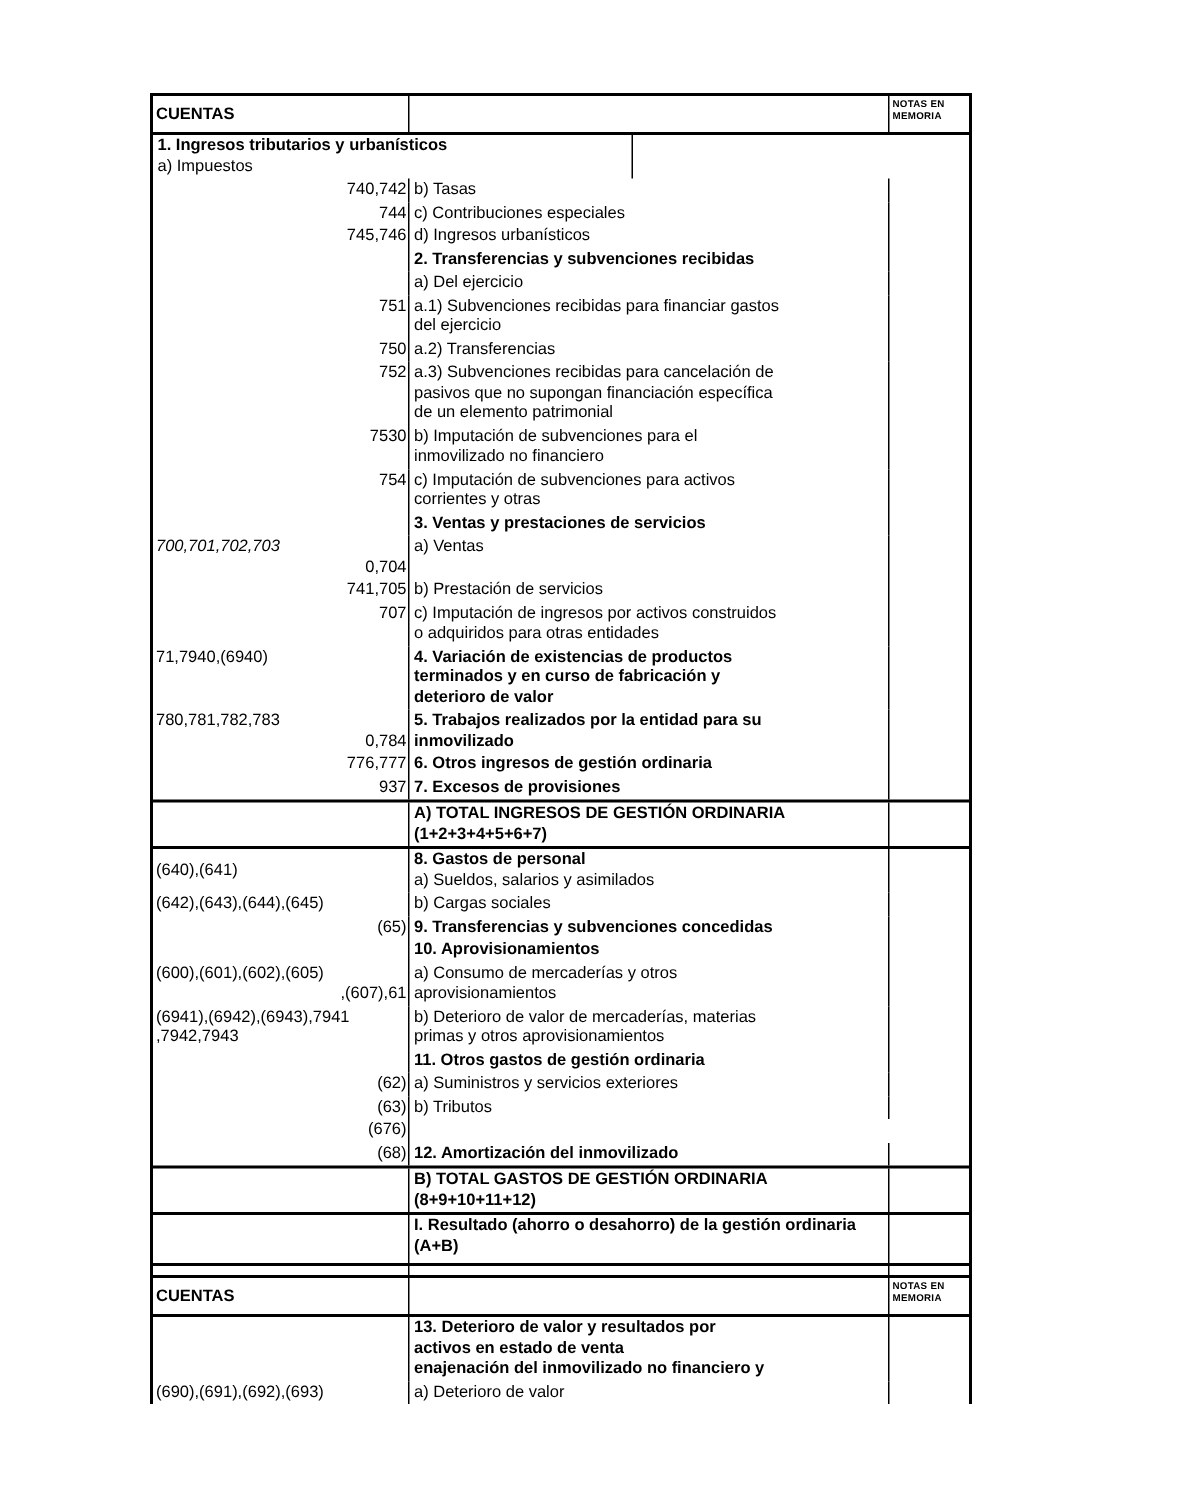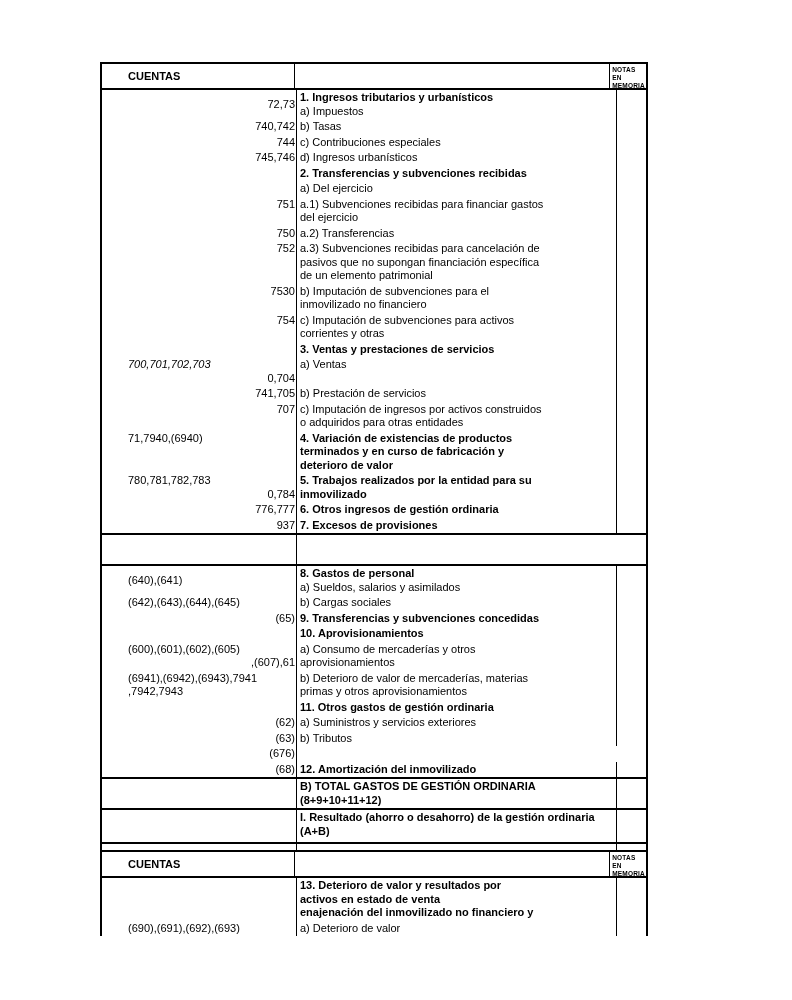--- a/index.html
+++ b/index.html
@@ -9,21 +9,21 @@
     position:relative;overflow:hidden;
   }
   .fin-table{
     position:absolute;left:100px;top:62px;width:548px;
     box-sizing:border-box;
     border-left:2px solid #000;border-right:2px solid #000;border-top:2px solid #000;
   }
   .block{display:block;}
   .row{display:flex;align-items:stretch;}
   .cell{box-sizing:border-box;}
-  .c1{width:171px;border-right:1px solid #000;display:flex;flex-direction:column;justify-content:flex-start;padding:1px 1px 1px 2px;margin-left:24px;}
+  .c1{width:171px;border-right:1px solid #000;display:flex;flex-direction:column;justify-content:flex-start;padding:1px 1px 1px 2px;}
   .c1.vcenter{justify-content:center;}
   .c2{width:320px;border-right:1px solid #000;padding:1px 0 1px 3px;}
   .c3{flex:1;}
   .cline{font-size:11px;line-height:13.5px;white-space:nowrap;}
   .dline{font-size:11px;line-height:13.5px;}
   .b{font-weight:bold;}
   
   .hdr{height:24px;border-bottom:2px solid #000;}
   .hdr .c1{justify-content:center;font-weight:bold;font-size:11px;padding-left:2px;}
   .hdr .c3{font-size:6.5px;font-weight:bold;line-height:8px;padding:2px 1px 0 2px;letter-spacing:0.2px;}
@@ -39,23 +39,20 @@
 
 <div class="fin-table" id="fin-table">
     <div class="row hdr block">
       <div class="cell c1">
         <div class="">CUENTAS</div>
       </div>
       <div class="cell c2"></div>
       <div class="cell c3">NOTAS EN MEMORIA</div>
     </div>
     <div class="row block">
-      <div class="cell c1 vcenter">
-        <div class="cline" style="text-align: right;">72,73</div>
-      </div>
       <div class="cell c2">
         <div class="dline b">1. Ingresos tributarios y urbanísticos</div>
         <div class="dline">a) Impuestos</div>
       </div>
       <div class="cell c3"></div>
     </div>
     <div class="row block">
       <div class="cell c1">
         <div class="cline" style="text-align: right;">740,742</div>
       </div>
@@ -217,20 +214,24 @@
       <div class="cell c1">
         <div class="cline" style="text-align: right;">937</div>
       </div>
       <div class="cell c2">
         <div class="dline b">7. Excesos de provisiones</div>
       </div>
       <div class="cell c3"></div>
     </div>
     <div class="row total block topline" style="min-height: 29px;">
       <div class="cell c1"></div>
+      <div class="cell c2">
+        <div class="dline b">A) TOTAL INGRESOS DE GESTIÓN ORDINARIA</div>
+        <div class="dline b">(1+2+3+4+5+6+7)</div>
+      </div>
       <div class="cell c3"></div>
     </div>
     <div class="row block">
       <div class="cell c1 vcenter">
         <div class="cline" style="text-align: left;">(640),(641)</div>
       </div>
       <div class="cell c2">
         <div class="dline b">8. Gastos de personal</div>
         <div class="dline">a) Sueldos, salarios y asimilados</div>
       </div>

